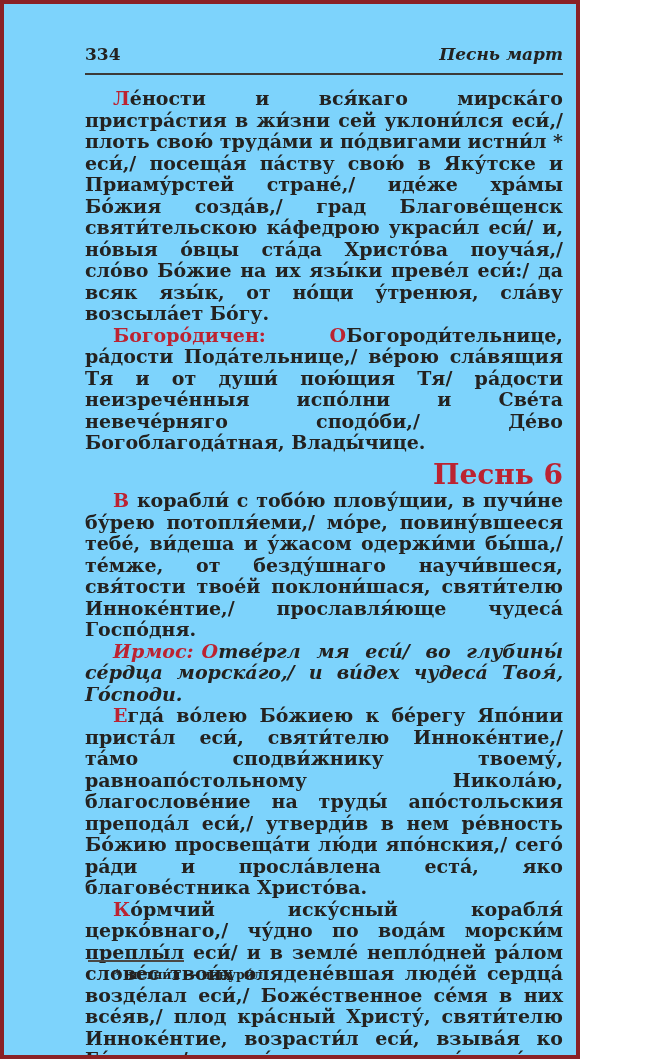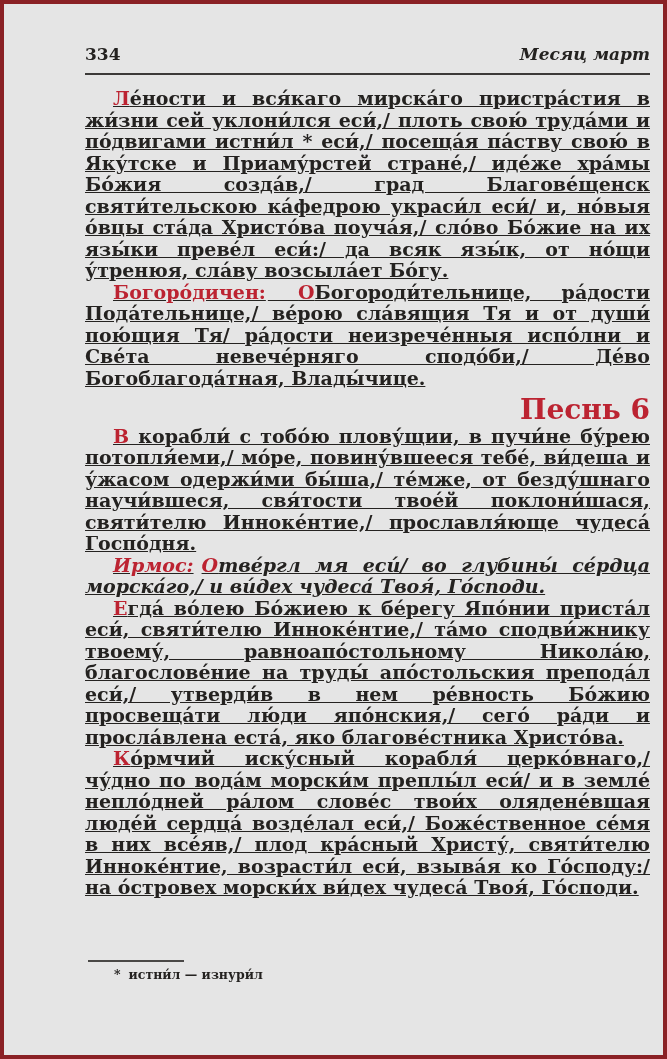--- a/index.html
+++ b/index.html
@@ -1,21 +1,21 @@
 <!DOCTYPE html>
 <html><head>
 <meta charset="utf-8">
 <style>
   html, body { margin: 0; padding: 0; }
   .page {
     position: relative;
-    width: 667px;
+    width: 580px;
     height: 1059px;
     box-sizing: border-box;
-    background: #e5e5e5;
+    background: #7dd3fc;
     border: 4px solid #8a2125;
     overflow: hidden;
     font-family: "DejaVu Serif", "Liberation Serif", serif;
     color: #242220;
   }
   .inner { padding: 40px 13px 0 81px; }
   .page-header {
     display: flex;
     justify-content: space-between;
     align-items: baseline;
@@ -25,21 +25,21 @@
   .page-header .section { font-style: italic; }
   .header-rule { height: 2px; background: #3c3a38; margin-top: 9px; }
   .body-text {
     margin-top: 13px;
     font-size: 19px;
     line-height: 21.5px;
     font-weight: bold;
     text-align: justify;
   }
   .body-text p { margin: 0; }
-  p.indented { text-indent: 28px; text-decoration: underline; }
+  p.indented { text-indent: 28px; }
   .red { color: #bc2331; }
   .init { color: #bc2331; }
   .init-gap { margin-right: 2px; margin-top: 10px; }
   .song-heading {
     text-align: right;
     color: #bc2331;
     font-size: 28px;
     font-weight: bold;
     margin: 10px 0 5px 0;
   }
@@ -51,21 +51,21 @@
   .fn-marker { margin-right: 8px; }
 </style>
 </head>
 <body>
 
 <div class="page">
   <div class="inner">
 
     <div class="page-header">
       <span class="num">334</span>
-      <span class="section">Месяц март</span>
+      <span class="section">Песнь март</span>
     </div>
     <div class="header-rule"></div>
 
     <div class="body-text">
 
 
       <p class="indented"><span class="init">Л</span><span>е́ности и вся́каго мирска́го пристра́стия в жи́зни сей уклони́лся еси́,/ плоть свою́ труда́ми и по́двигами истни́л * еси́,/ посеща́я па́ству свою́ в Яку́тске и Приаму́рстей стране́,/ иде́же хра́мы Бо́жия созда́в,/ град Благове́щенск святи́тельскою ка́федрою украси́л еси́/ и, но́выя о́вцы ста́да Христо́ва поуча́я,/ сло́во Бо́жие на их язы́ки преве́л еси́:/ да всяк язы́к, от но́щи у́тренюя, сла́ву возсыла́ет Бо́гу.</span></p>
 
       <p class="indented"><span class="red init-gap">Богоро́дичен:</span> <span class="init">О</span><span>Богороди́тельнице, ра́дости Пода́тельнице,/ ве́рою сла́вящия Тя и от души́ пою́щия Тя/ ра́дости неизрече́нныя испо́лни и Све́та невече́рняго сподо́би,/ Де́во Богоблагода́тная, Влады́чице.</span></p>
 

